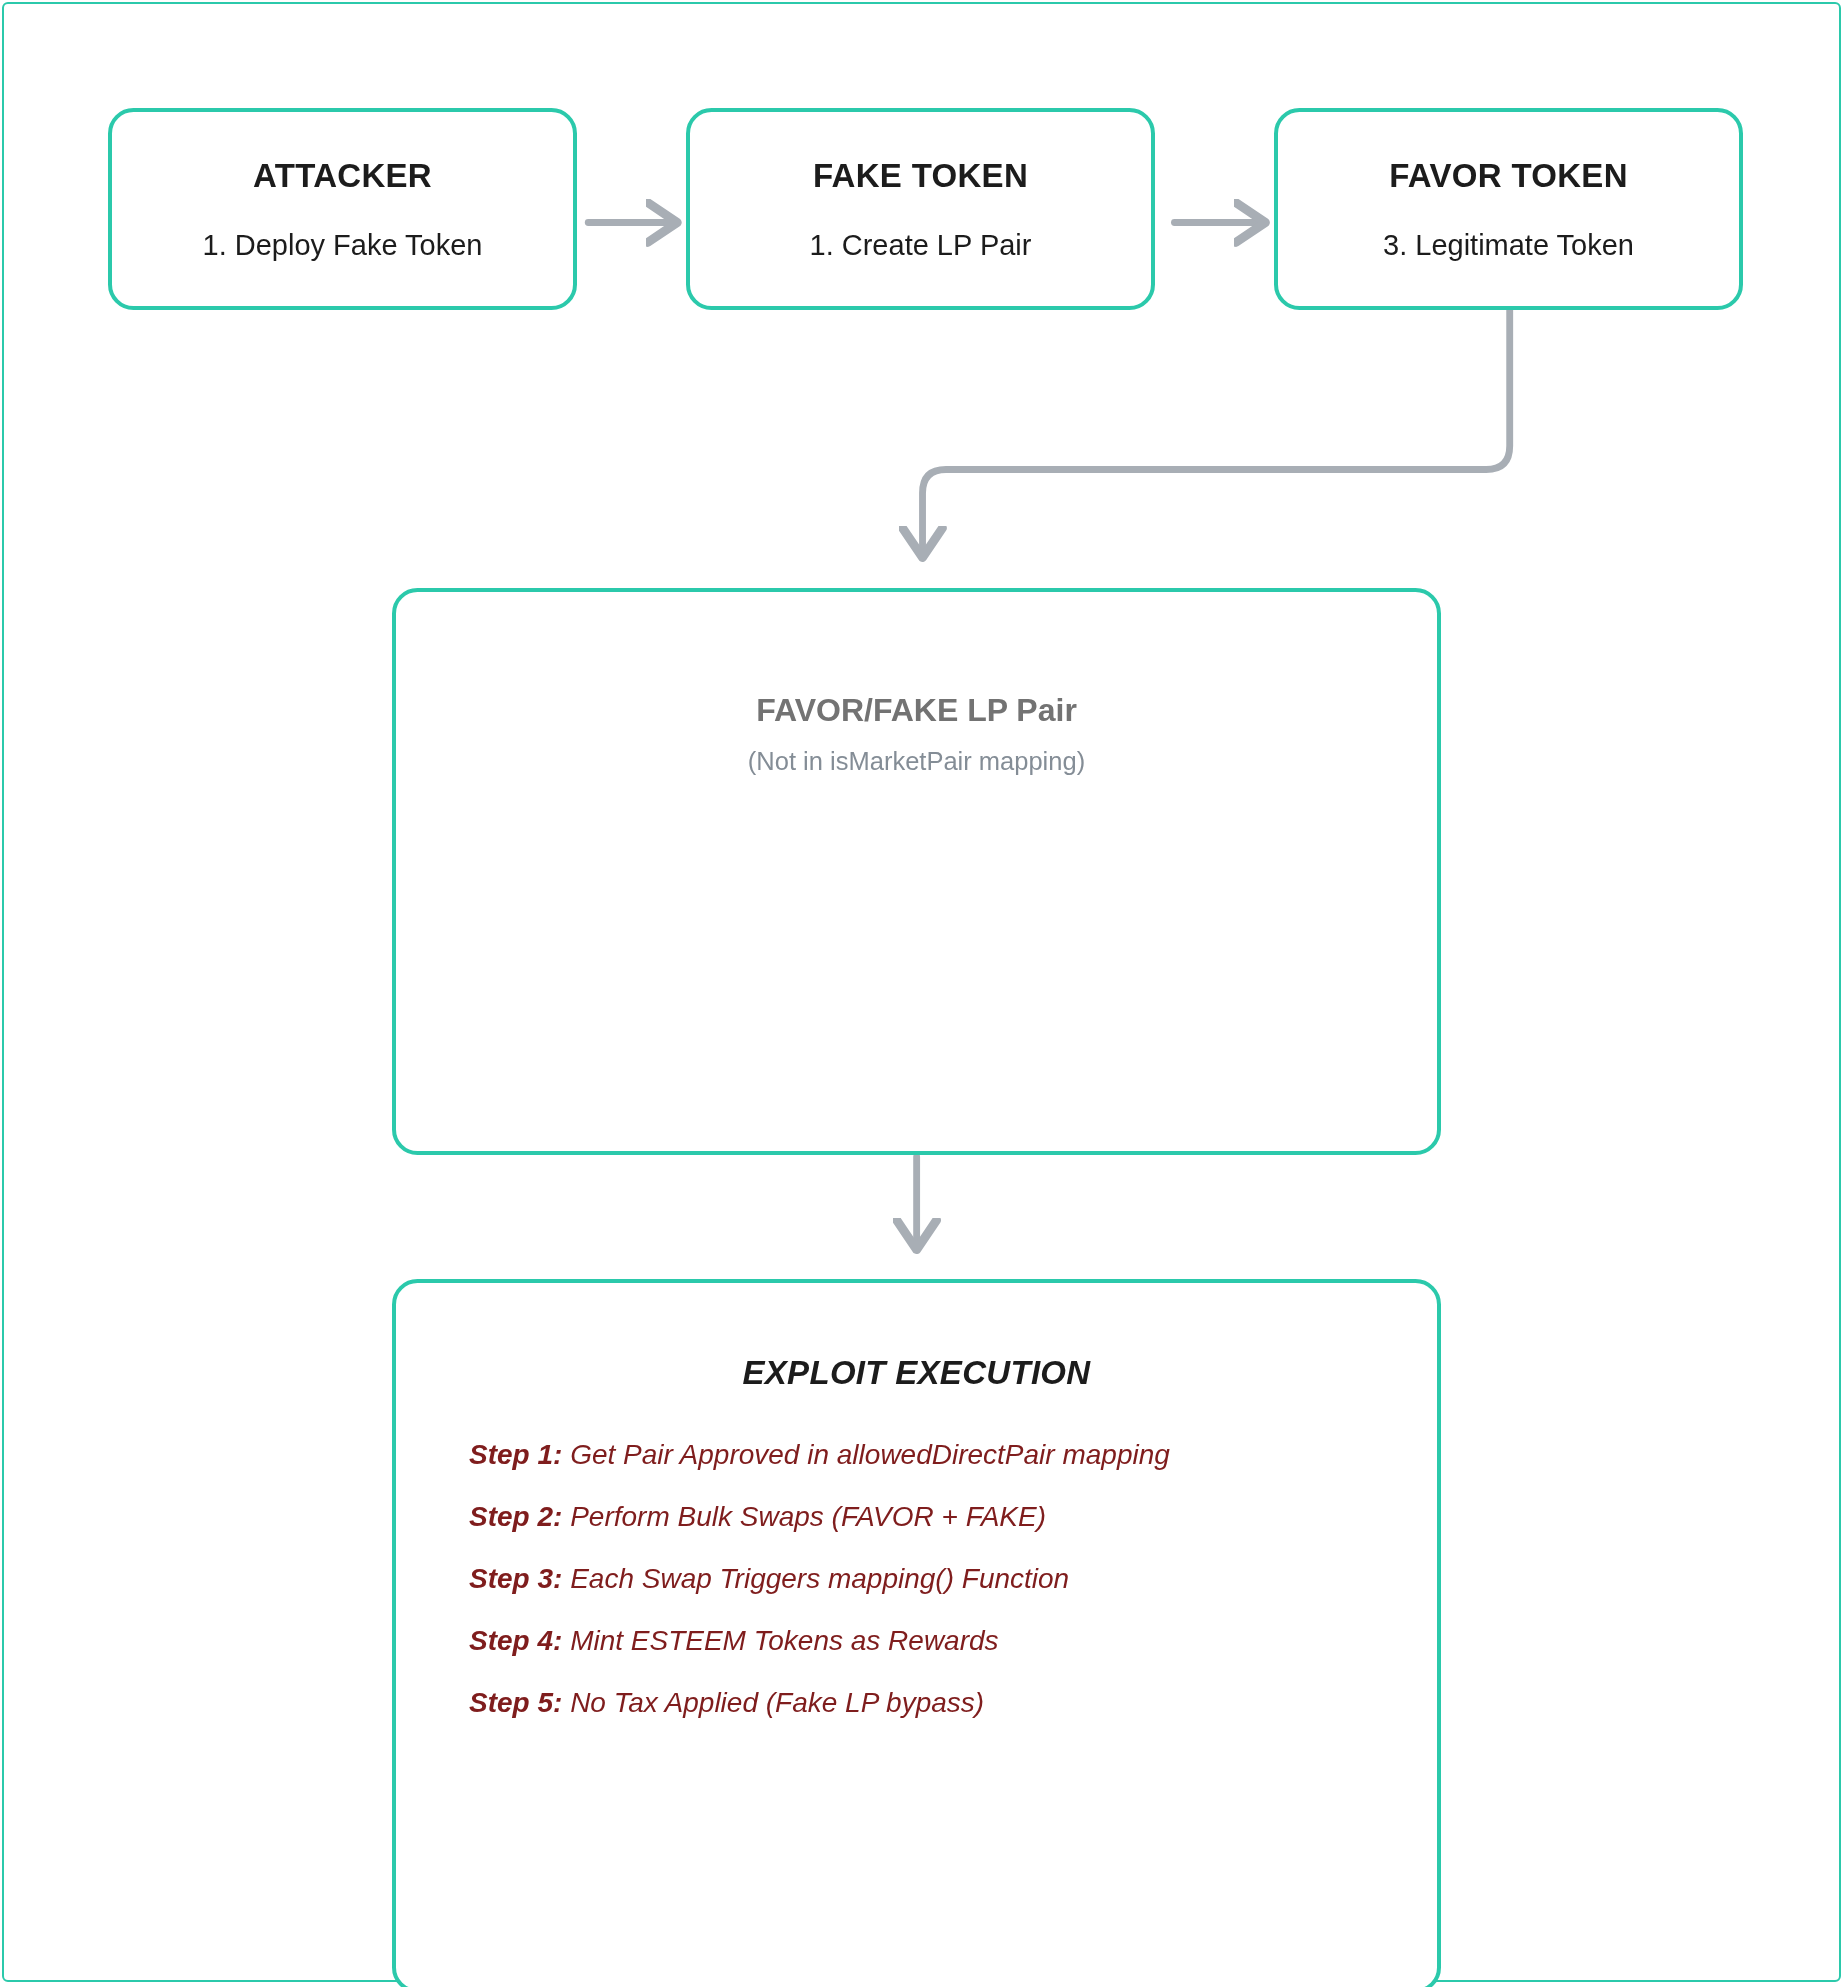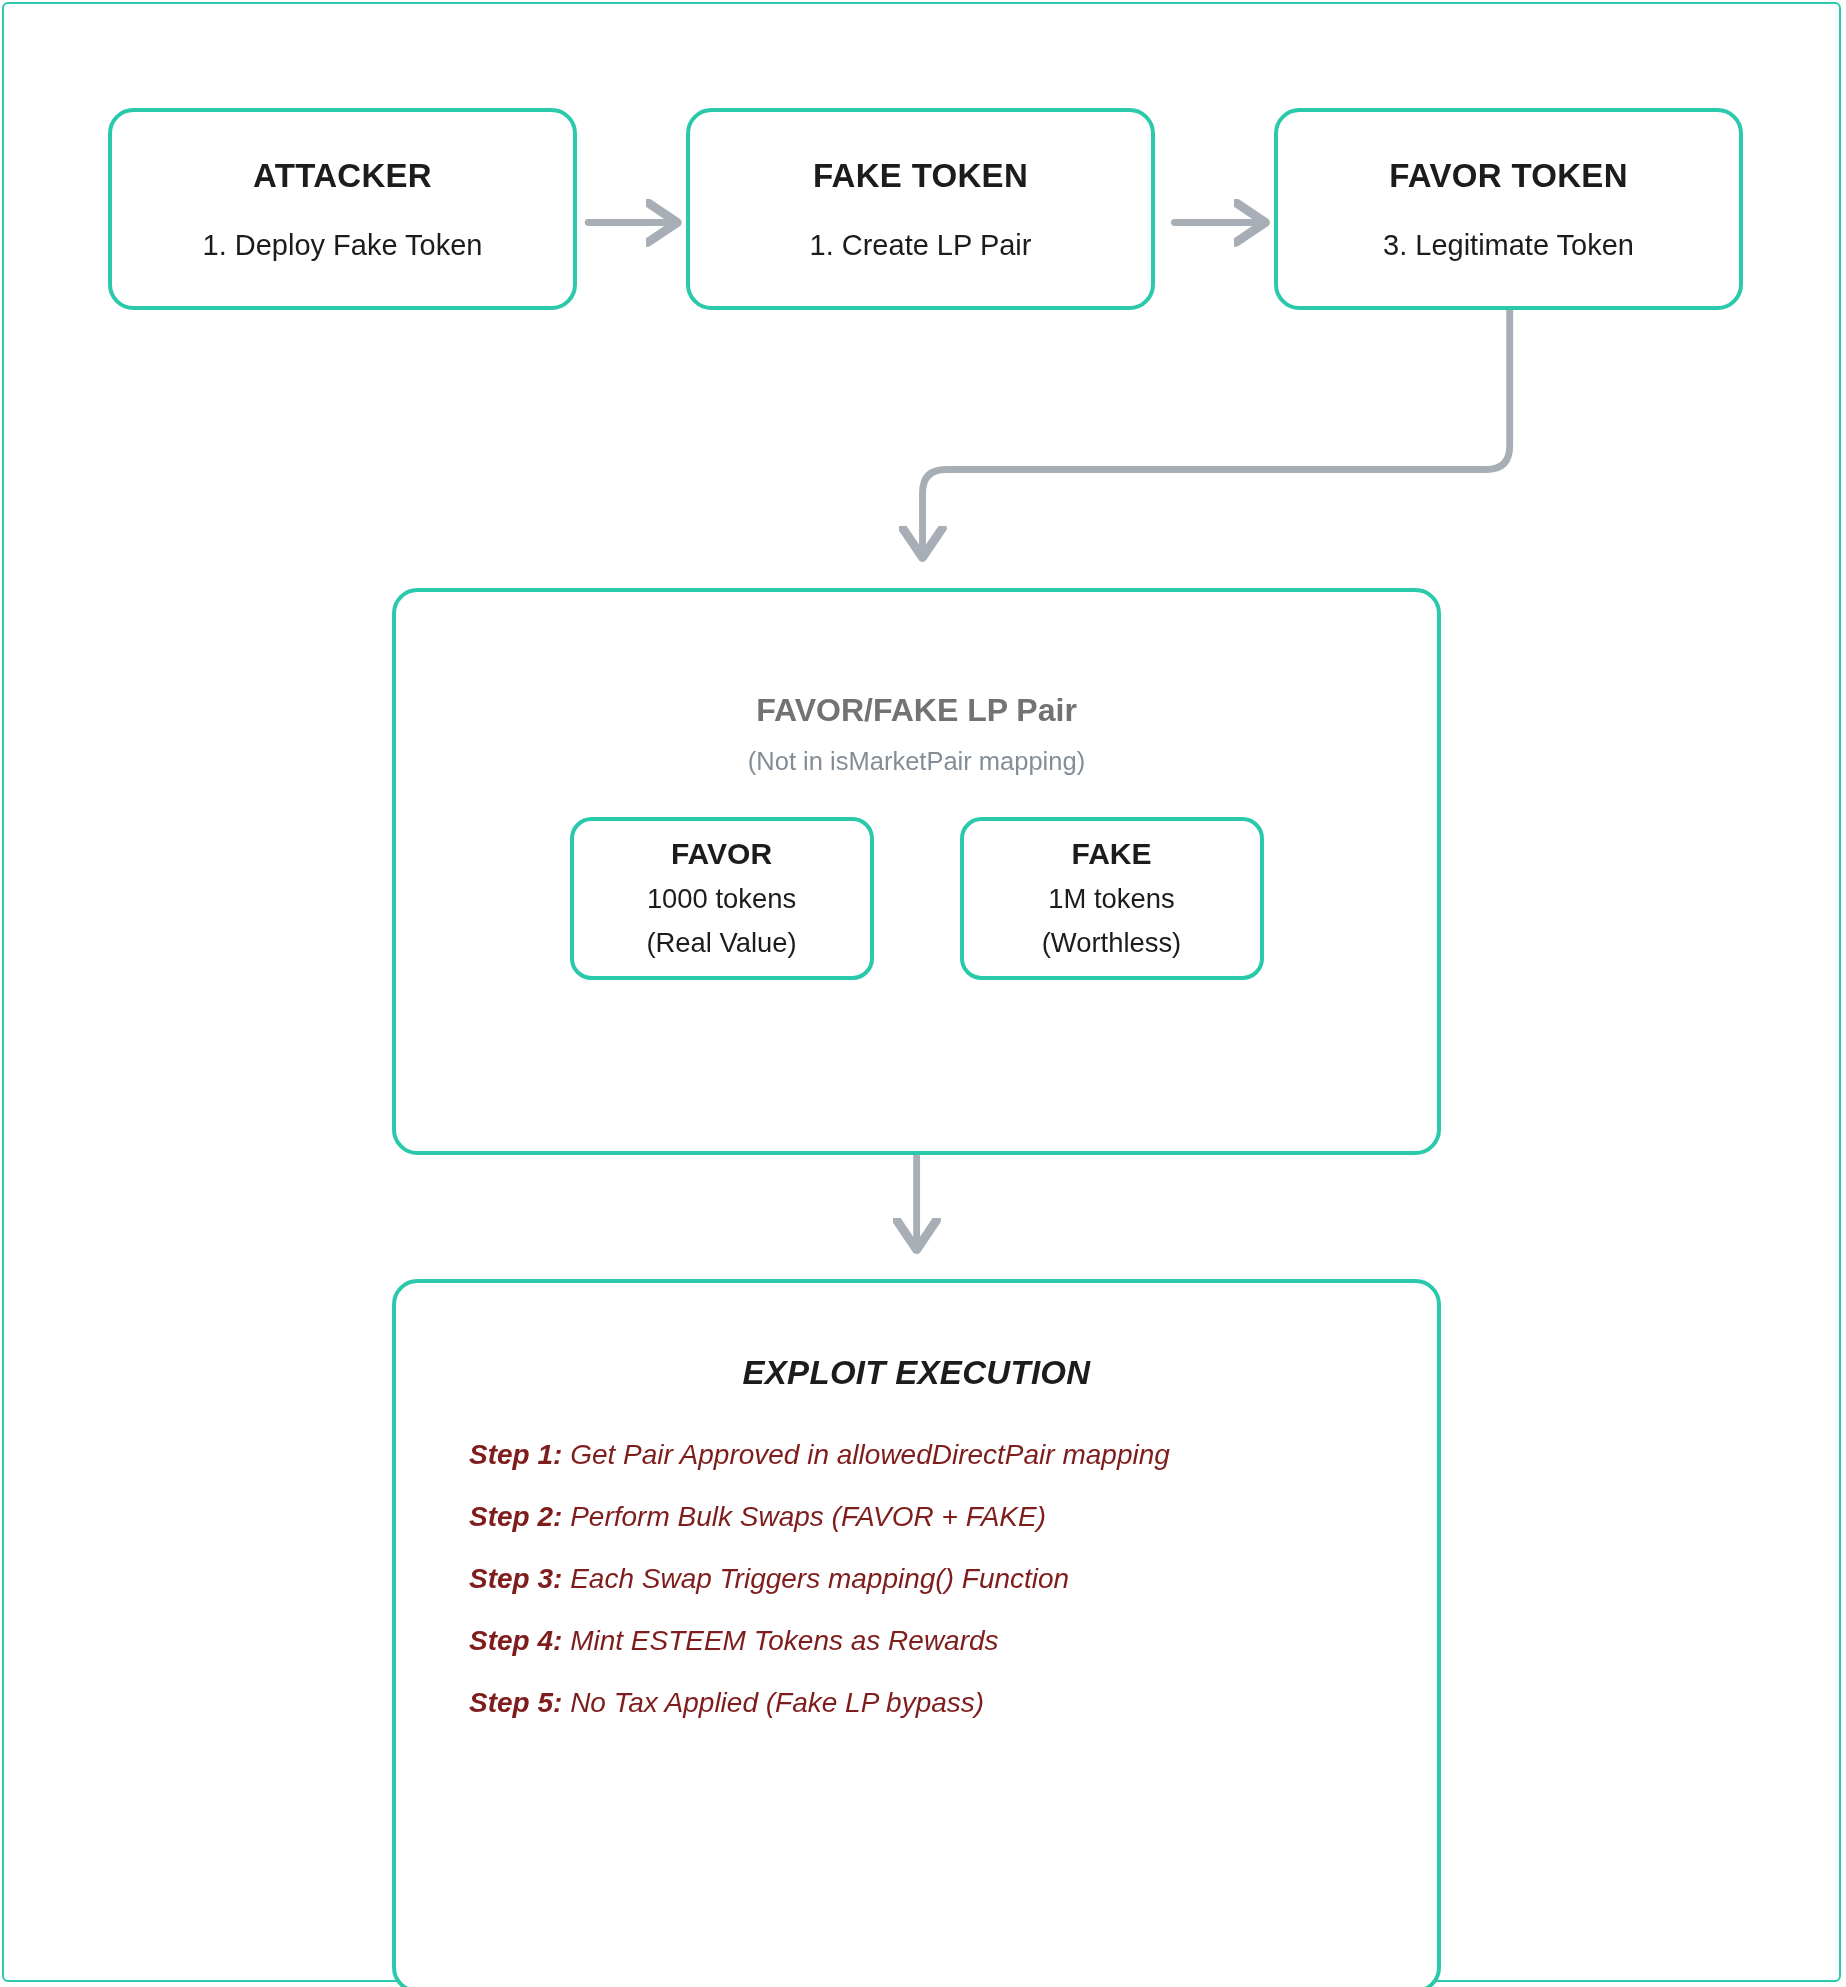--- a/index.html
+++ b/index.html
@@ -191,33 +191,20 @@
 
 <div class="node top-box" id="box-favor">
   <div class="node-title">FAVOR TOKEN</div>
   <div class="node-sub">3.  Legitimate Token</div>
 </div>
 
 <div class="node" id="box-uniswap">
   <div id="uniswap-pair">FAVOR/FAKE LP Pair</div>
   <div id="uniswap-note">(Not in isMarketPair mapping)</div>
 
-  <div class="token-row">
-    <div class="token-box">
-      <div class="tk-name">FAVOR</div>
-      <div class="tk-line">1000 tokens</div>
-      <div class="tk-line">(Real Value)</div>
-    </div>
-
-    <div class="token-box">
-      <div class="tk-name">FAKE</div>
-      <div class="tk-line">1M tokens</div>
-      <div class="tk-line">(Worthless)</div>
-    </div>
-  </div>
 </div>
 
 <div class="node" id="box-exploit">
   <div id="exploit-heading">EXPLOIT EXECUTION</div>
 
   <div id="steps-list">
     <div class="step-line">
       <span class="step-label">Step 1:</span><span> Get Pair Approved in allowedDirectPair mapping</span>
     </div>
     <div class="step-line">

